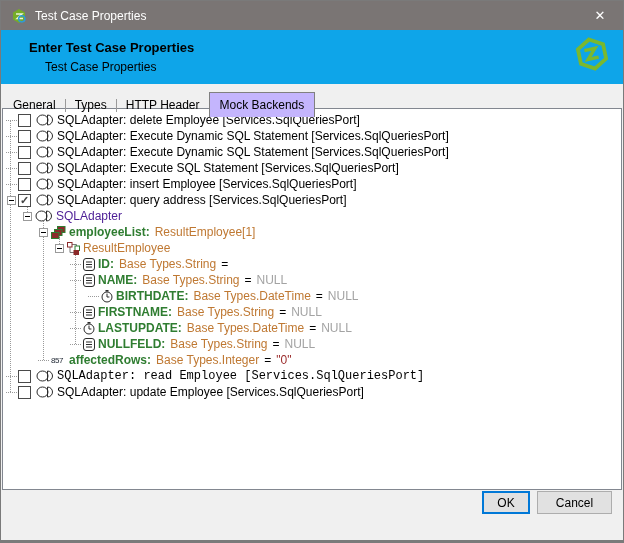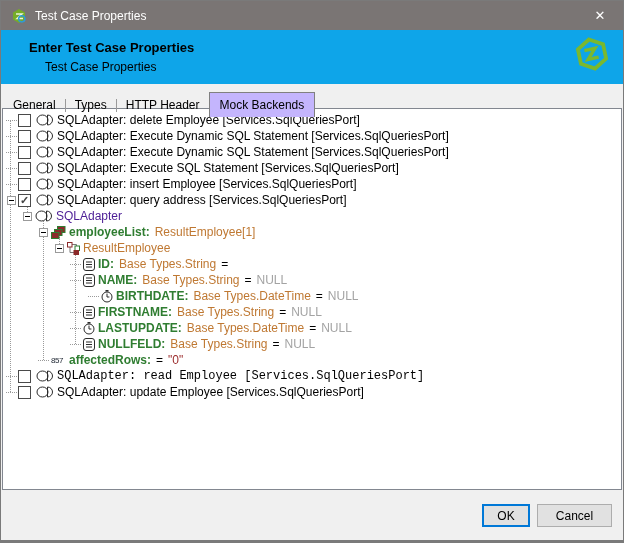--- a/index.html
+++ b/index.html
@@ -43,21 +43,21 @@
   .icon.int-icon{font-size:8px;letter-spacing:-0.5px;color:#1c2430;width:15px;justify-content:flex-start;}
   .seg{margin-right:5px;}
   .seg.bold{font-weight:bold;}
   .editbox{flex:1 1 auto;margin-right:54px;height:16px;box-sizing:border-box;
     border:1px solid #6e6e6e;background:#fff;display:flex;align-items:center;
     padding-left:3px;font-size:12px;color:#000;}
   .caret{width:1px;height:12px;background:#000;margin-left:1px;flex:none;}
   .vline{position:absolute;width:0;border-left:1px dotted #9a9a9a;z-index:0;}
   
   .footer{position:absolute;left:0;right:0;bottom:0;height:49px;display:flex;
-    align-items:center;justify-content:flex-end;gap:7px;padding-right:11px;box-sizing:border-box;}
+    align-items:flex-start;justify-content:flex-end;gap:7px;padding-right:11px;box-sizing:border-box;}
   .btn{height:23px;box-sizing:border-box;background:#e1e1e1;border:1px solid #adadad;
     font-size:12px;color:#000;display:flex;align-items:center;justify-content:center;
     font-family:"Liberation Sans",sans-serif;}
   .btn.ok{width:48px;border:2px solid #0078d7;}
   .btn.cancel{width:75px;}
 </style>
 </head>
 <body>
 
 <div class="window">
@@ -325,20 +325,21 @@
         <span class="seg" style="color: rgb(191, 120, 50);">Base Types.String</span>
         <span class="seg" style="color: rgb(0, 0, 0);">=</span>
         <span class="seg" style="color: rgb(163, 163, 163);">NULL</span>
       </div>
       <div class="row" style="padding-left: 34px;">
         <div class="slot">
           <div class="stub"></div>
         </div>
         <span class="icon int-icon">857</span>
         <span class="seg bold" style="color: rgb(47, 125, 49);">affectedRows:</span>
+        <span class="seg" style="color: rgb(191, 120, 50);">Base Types.Integer</span>
         <span class="seg" style="color: rgb(0, 0, 0);">=</span>
         <span class="seg" style="color: rgb(155, 43, 43);">"0"</span>
       </div>
       <div class="row" style="padding-left: 2px; font-family: Liberation Mono, monospace;">
         <div class="slot">
           <div class="stub"></div>
         </div>
         <div class="checkbox"></div>
         <span class="icon">
           <svg width="18" height="12" viewBox="0 0 18 12">

